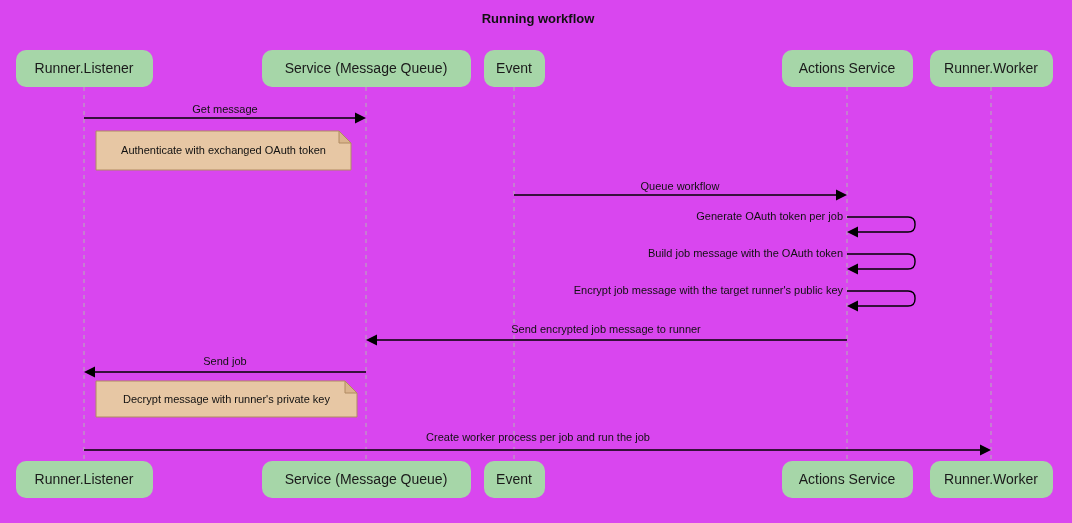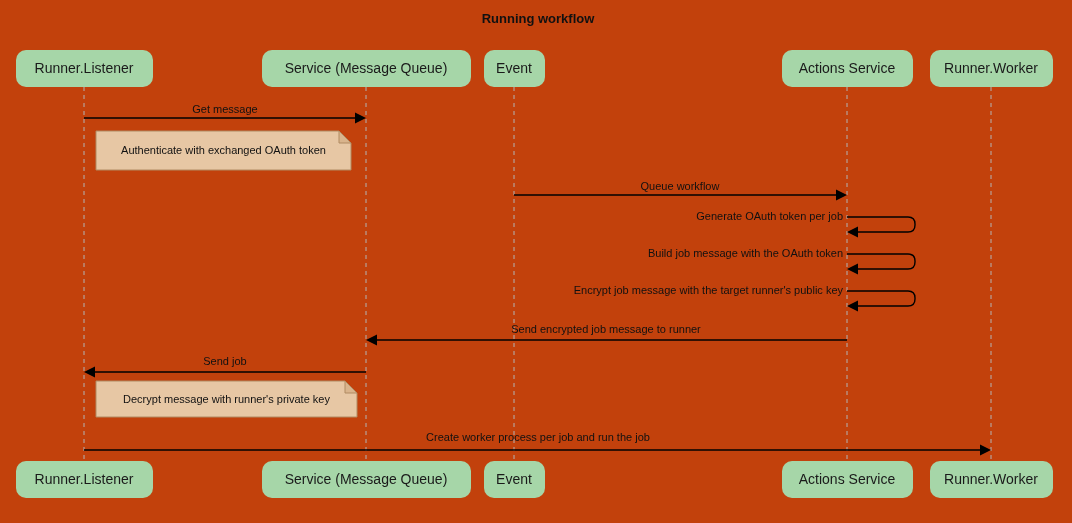--- a/index.html
+++ b/index.html
@@ -7,21 +7,21 @@
     padding: 0;
     background: #ffffff;
   }
   body {
     font-family: "Liberation Sans", sans-serif;
   }
   #diagram-root {
     position: relative;
     width: 1072px;
     height: 523px;
-    background: #c2410c;
+    background: #d946ef;
     overflow: hidden;
   }
   #diagram-svg {
     position: absolute;
     left: 0;
     top: 0;
   }
   .diagram-title {
     font-size: 13px;
     font-weight: bold;

